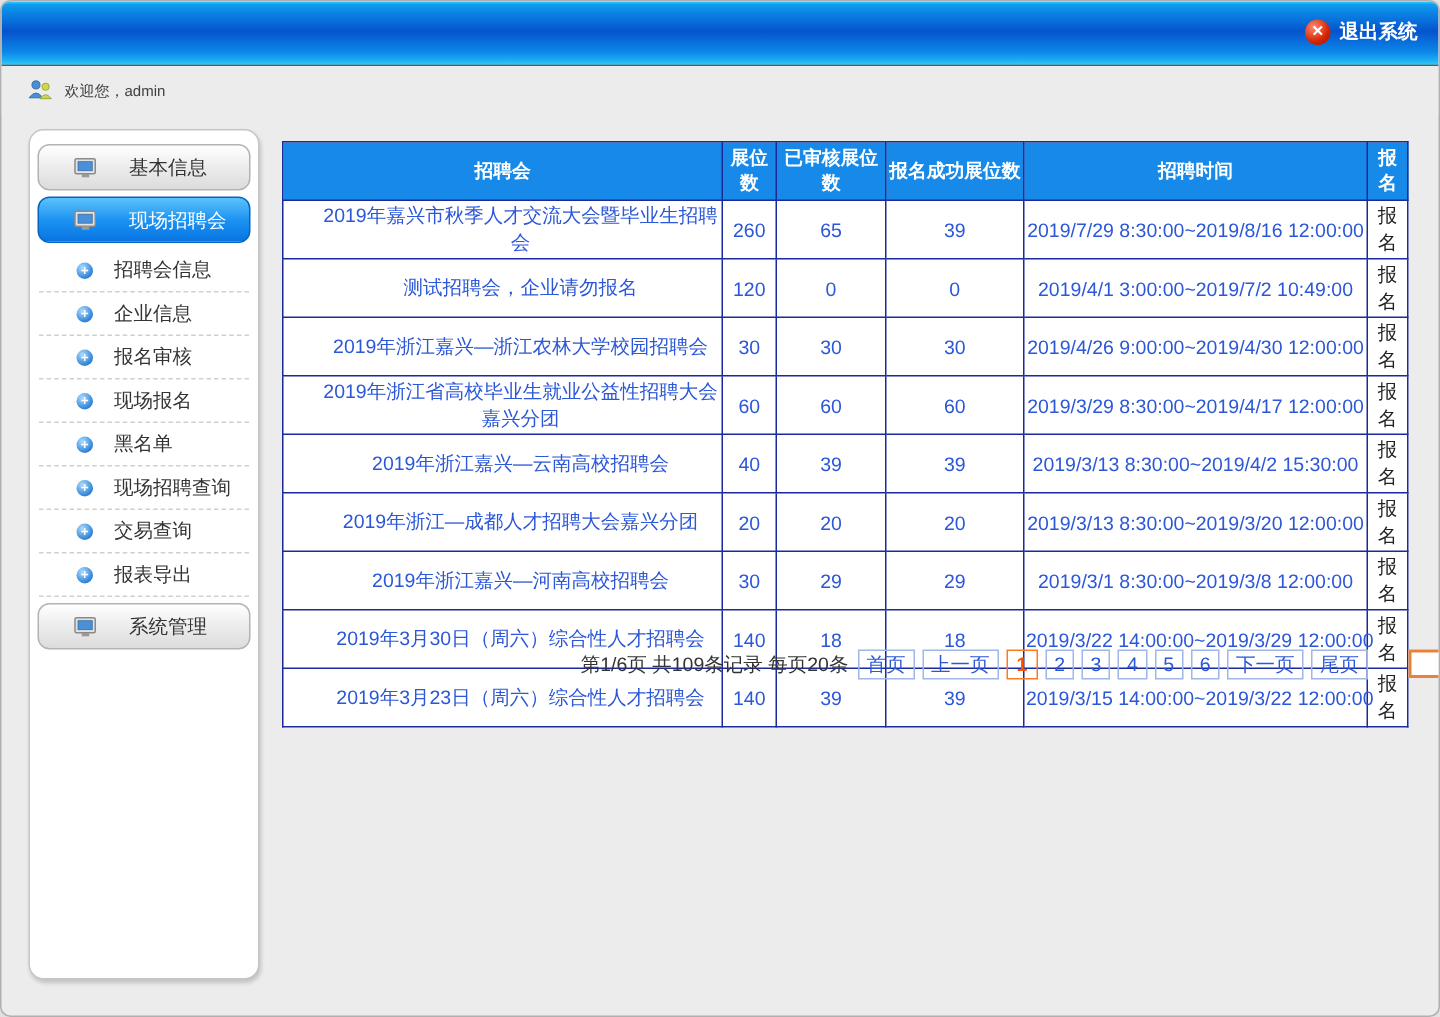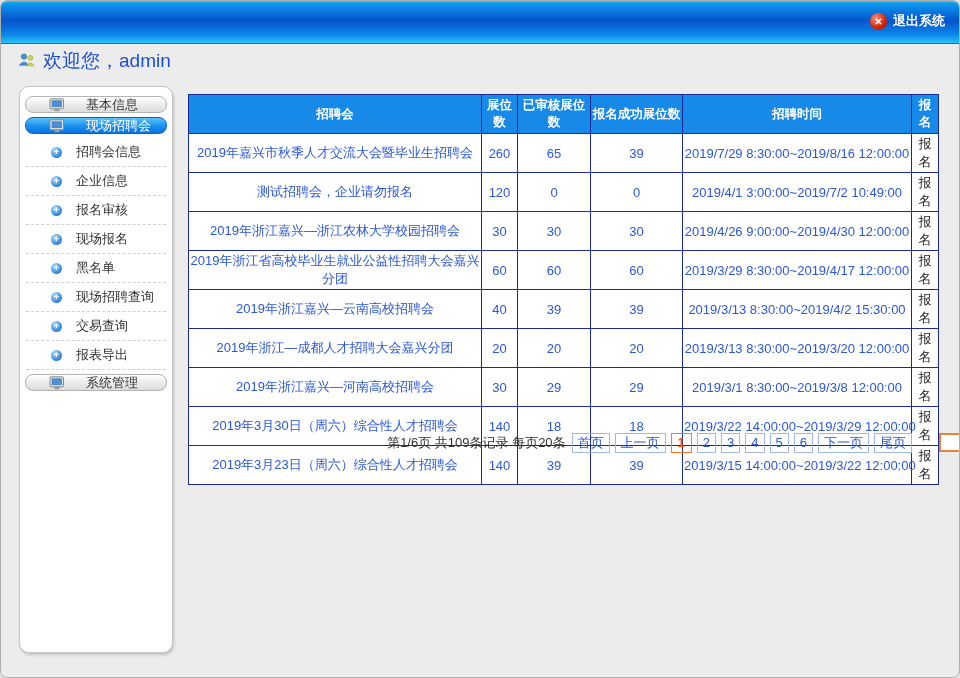--- a/index.html
+++ b/index.html
@@ -20,31 +20,31 @@
   }
   .x-icon {
     display:inline-block; width:17px; height:17px; border-radius:50%;
     background:radial-gradient(circle at 35% 30%, #ff8a72, #d42300 60%, #9c1500);
     color:#fff; font-size:10px; font-weight:bold; text-align:center; line-height:17px;
   }
   
   .welcome {
     position:absolute; left:0; top:44px; width:100%; height:32px;
     display:flex; align-items:center; gap:7px; padding-left:17px;
-    color:#1d4ed8; font-size:19px; background:#ececec;
+    color:#404040; font-size:10px; background:#ececec;
   }
   
   .sidebar {
     position:absolute; left:18px; top:85px; width:154px; height:567px;
     background:#fff; border:1px solid #c6c6c6; border-radius:10px;
     box-shadow:1px 2px 3px rgba(0,0,0,0.18);
     padding-top:5px; overflow:hidden;
   }
   .side-btn {
-    margin:4px 5px; height:17px; border-radius:8px;
+    margin:4px 5px; height:31px; border-radius:8px;
     border:1px solid #b3b3b3;
     background:linear-gradient(180deg,#ffffff,#ececec 50%,#dcdcdc);
     display:flex; align-items:center; padding-left:23px; gap:20px;
     font-size:13px; color:#333; cursor:pointer;
   }
   .side-btn.active {
     border:1px solid #0565bf;
     background:linear-gradient(180deg,#5cc3fa,#1d93f2 50%,#0874e2);
     color:#fff;
     font-family:Liberation Mono, monospace;
@@ -68,21 +68,21 @@
   .fair-table th {
     background:#1689e9; color:#fff; font-weight:bold; font-size:12.5px;
     border:1px solid #1b2a9b; padding:2px 1px; height:34px; text-align:center;
   }
   .fair-table td {
     background:#fff; color:#2b57d8; font-size:13px; text-align:center;
     border:1px solid #1b2a9b; padding:1px 1px; height:24px;
   }
   .fair-table td.col-time { white-space:nowrap; font-size:13px; }
   .fair-table td.col-action { color:#222; cursor:pointer; }
-  .fair-table td.col-name { cursor:pointer; }
+  .fair-table td.col-name { cursor:pointer;padding-left:25px; }
   col.c-name{width:293px;} col.c-booths{width:36px;} col.c-approved{width:73px;}
   col.c-success{width:92px;} col.c-time{width:229px;} col.c-action{width:27px;}
   
   .pagination {
     position:absolute; left:187px; top:427px; width:879px;
     display:flex; justify-content:flex-end; align-items:center; gap:5px;
     font-size:13px; color:#333;
   }
   .pg-info { margin-right:1px; white-space:nowrap; }
   .page-numbers { display:flex; gap:5px; }

